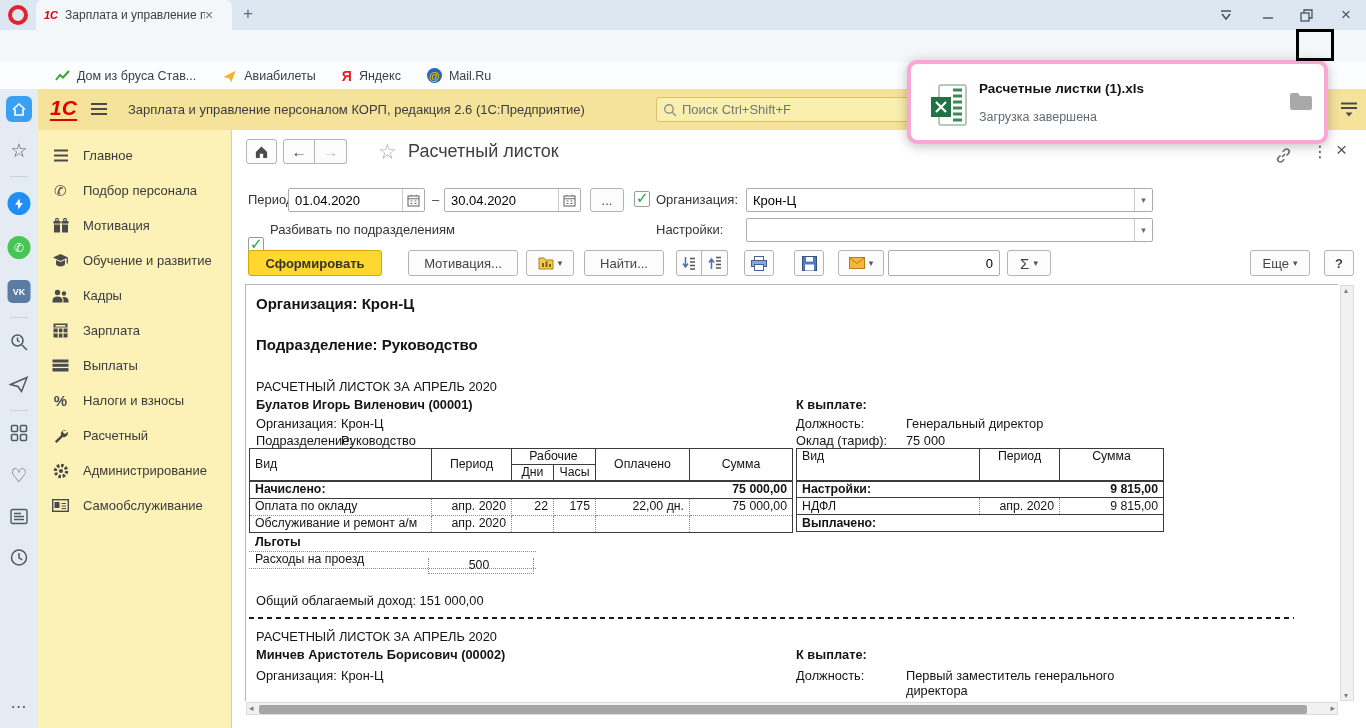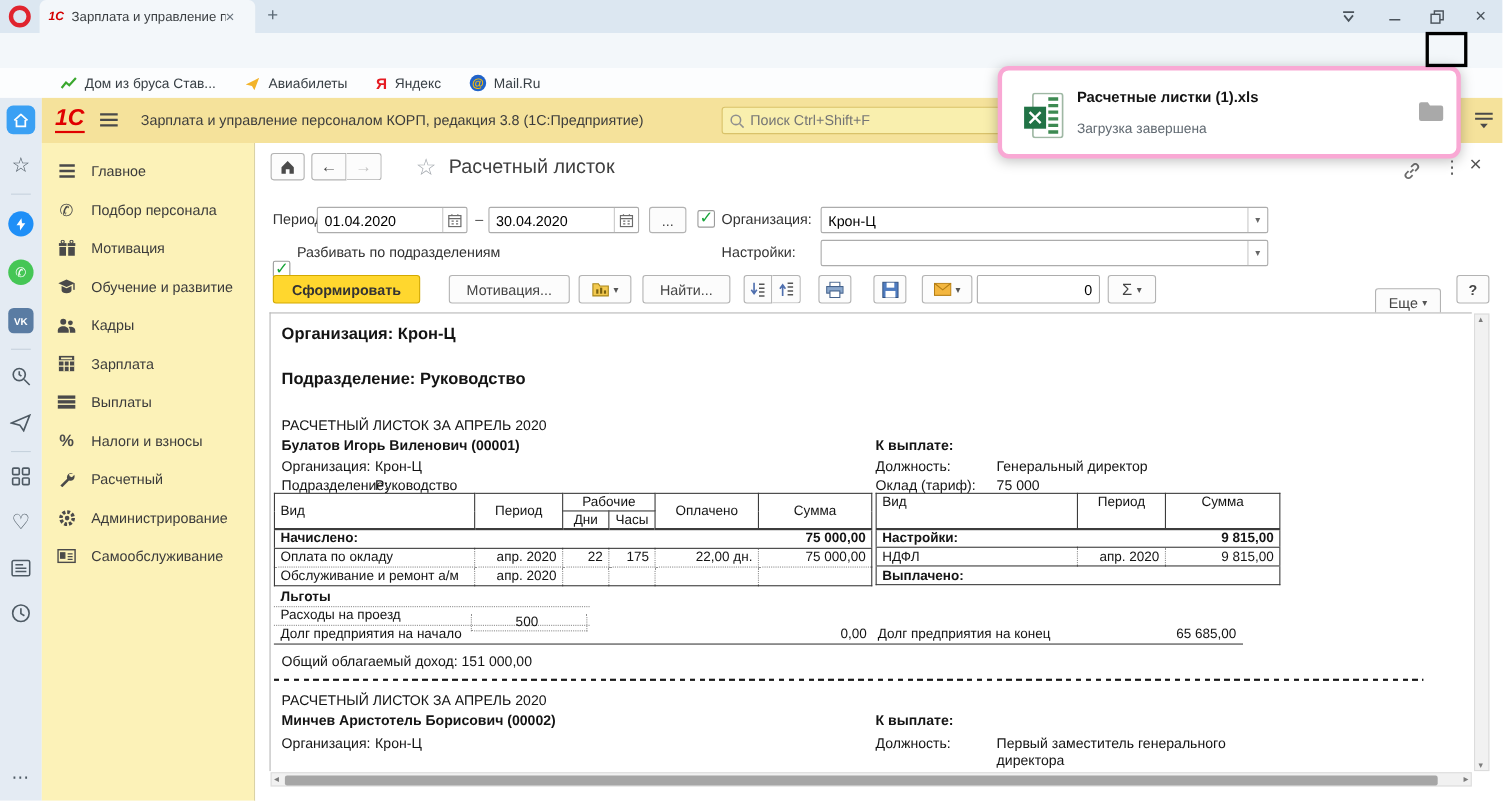--- a/index.html
+++ b/index.html
@@ -257,21 +257,21 @@
   <div class="osb-i" style="top:608px;color:#4e5a64;font-size:16px;letter-spacing:1px;">⋯</div>
 </div>
 
 <div class="abs" id="appheader">
   <span class="abs" style="left:12px;top:8px;color:#e00000;font-weight:bold;font-style:italic;font-size:21px;border-bottom:2px solid #e00000;line-height:22px;">1С</span>
   <div class="abs" style="left:52px;top:13px;">
     <svg width="18" height="14" viewBox="0 0 18 14">
         <path d="M1 2h16M1 7h16M1 12h16" stroke="#4a4a4a" stroke-width="2"></path>
       </svg>
     </div>
-  <span class="abs" style="left:90px;top:13px;font-size:13px;color:#3c3c3c;">Зарплата и управление персоналом КОРП, редакция 3.8  (1С:Предприятие)</span>
+  <span class="abs" style="left:90px;top:13px;font-size:13px;color:#3c3c3c;">Зарплата и управление персоналом КОРП, редакция 2.6  (1С:Предприятие)</span>
   <div class="abs row" style="left:618px;top:8px;width:470px;height:25px;background:#f9efae;border:1px solid #d9c26a;border-radius:3px;padding:0 6px;">
     <svg width="14" height="14" viewBox="0 0 14 14" fill="none" stroke="#8f8f8f" stroke-width="1.4">
         <circle cx="6" cy="6" r="4.3"></circle>
         <path d="M9.5 9.5l3.5 3.5"></path>
       </svg>
     <input style="border: 0px; outline: 0px; background: transparent; font-style: inherit; font-variant: inherit; font-weight: inherit; font-stretch: inherit; line-height: inherit; font-family: inherit; font-optical-sizing: inherit; font-size-adjust: inherit; font-kerning: inherit; font-feature-settings: inherit; font-variation-settings: inherit; font-size: 13px; color: rgb(85, 85, 85); margin-left: 5px; flex: 1 1 0%;" placeholder="Поиск Ctrl+Shift+F">
   </div>
   <div class="abs" style="left:1302px;top:12px;">
     <svg width="18" height="17" viewBox="0 0 18 17">
         <path d="M1 2.5h16M1 7h16" stroke="#4a4a4a" stroke-width="1.8"></path>
@@ -503,21 +503,21 @@
       </svg>
     <span class="car">▾</span>
     </div>
   <div class="abs field" style="left:656px;top:120px;width:112px;height:26px;">
     <input style="text-align: right;" value="0">
   </div>
   <div class="abs btn" style="left:775px;top:120px;width:44px;height:26px;">
     <span style="font-size:15px;">Σ</span>
       <span class="car">▾</span>
     </div>
-  <div class="abs btn" style="left:1018px;top:120px;width:60px;height:26px;margin-top:12px;">
+  <div class="abs btn" style="left:1018px;top:120px;width:60px;height:26px;">
     <span>Еще</span>
       <span class="car">▾</span>
     </div>
   <div class="abs btn" style="left:1092px;top:120px;width:30px;height:26px;font-weight:bold;">
       <span>?</span>
     </div>
 </div>
 
 <div class="abs" id="report">
   <div class="abs h1r" style="left:10px;top:10px;">Организация: Крон-Ц</div>
@@ -604,26 +604,20 @@
       <td colspan="3" style="font-weight:bold;border-top:1px solid #3c3c3c;height:17px;">Выплачено:</td>
     </tr>
   </tbody>
     </table>
 
   <div class="abs dotb" style="left:3px;top:250px;width:287px;height:17px;font-weight:bold;font-size:12.5px;padding-left:6px;">Льготы</div>
   <div class="abs dotb" style="left:3px;top:267px;width:287px;height:17px;font-size:12.3px;">
     <span style="padding-left:6px;">Расходы на проезд</span>
     <span class="abs" style="left:179px;top:6px;width:106px;height:16px;border:1px dotted #8f8f8f;border-top:0;text-align:center;padding-right:4px;">500</span>
   </div>
-  <div class="abs" style="left:3px;top:284px;width:881px;height:17px;border-bottom:1px solid #3c3c3c;font-size:12.3px;">
-    <span style="padding-left:6px;">Долг предприятия на начало</span>
-    <span class="abs" style="left:455px;width:84px;text-align:right;">0,00</span>
-    <span class="abs" style="left:549px;">Долг предприятия на конец</span>
-    <span class="abs" style="left:748px;width:127px;text-align:right;">65 685,00</span>
-  </div>
   <div class="abs r13" style="left:10px;top:308px;">Общий облагаемый доход: 151 000,00</div>
 
   <div class="abs" style="left:3px;top:332px;width:1045px;height:2px;background:repeating-linear-gradient(90deg,#1a1a1a 0 5px,transparent 5px 9px);"></div>
 
   <div class="abs r13" style="left:10px;top:344px;">РАСЧЕТНЫЙ ЛИСТОК ЗА АПРЕЛЬ 2020</div>
   <div class="abs b13" style="left:10px;top:362px;">Минчев Аристотель Борисович (00002)</div>
   <div class="abs b13" style="left:550px;top:362px;">К выплате:</div>
   <span class="abs r13" style="left:10px;top:383px;">Организация:</span>
   <span class="abs r13" style="left:95px;top:383px;">Крон-Ц</span>
   <span class="abs r13" style="left:550px;top:383px;">Должность:</span>

